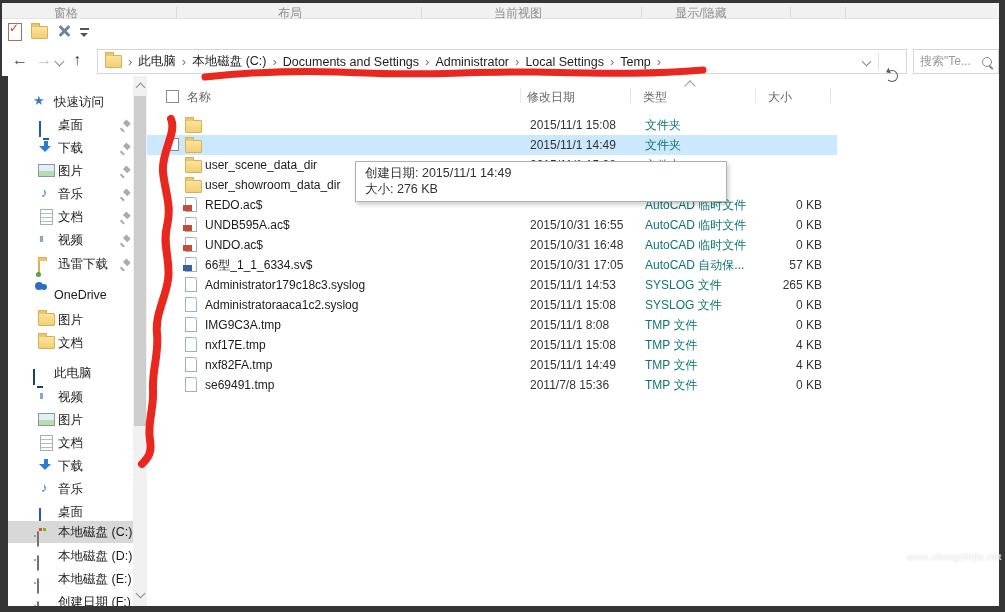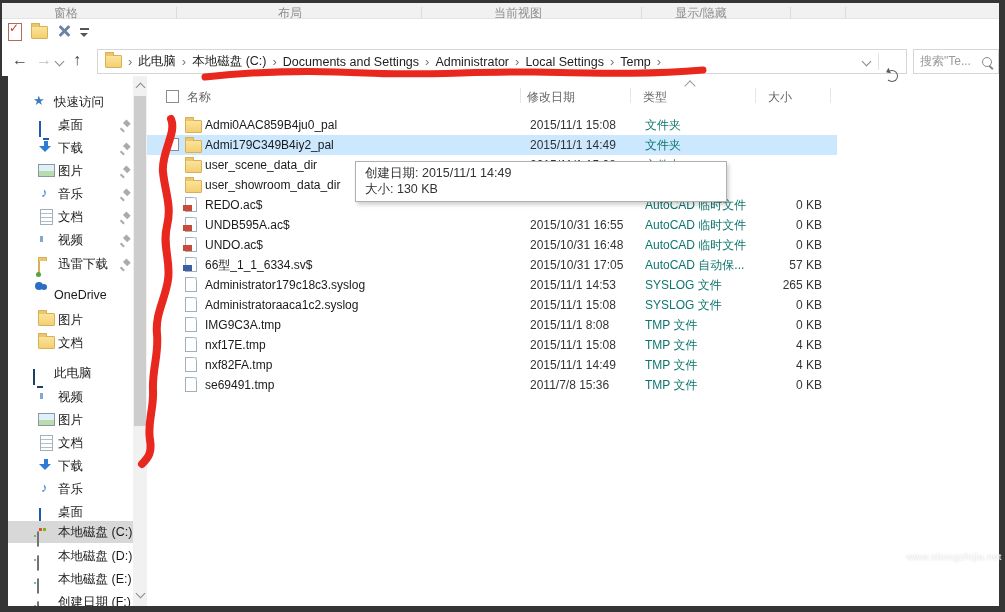--- a/index.html
+++ b/index.html
@@ -263,29 +263,27 @@
 <div class="abs hcell" style="left:643px">类型</div>
 <div class="abs hcell" style="left:768px">大小</div>
 <div class="abs sortup"></div>
 <div class="abs h-sep" style="left:520px"></div>
 <div class="abs h-sep" style="left:630px"></div>
 <div class="abs h-sep" style="left:755px"></div>
 <div class="abs h-sep" style="left:830px"></div>
 
 <div class="row" style="top:115px">
   <span class="fic fold fold-m"></span>
-  <span class="fn">Admi0AAC859B4ju0_pal</span>
   <span class="fd">2015/11/1 15:08</span>
   <span class="ft">文件夹</span>
   <span class="fs"></span>
 </div>
 <div class="row sel" style="top:135px">
   <span class="cb cbx"></span>
   <span class="fic fold fold-m"></span>
-  <span class="fn">Admi179C349B4iy2_pal</span>
   <span class="fd">2015/11/1 14:49</span>
   <span class="ft">文件夹</span>
   <span class="fs"></span>
 </div>
 <div class="row" style="top:155px">
   <span class="fic fold fold-m"></span>
   <span class="fn">user_scene_data_dir</span>
   <span class="fd">2015/11/1 15:08</span>
   <span class="ft">文件夹</span>
   <span class="fs"></span>
@@ -363,21 +361,21 @@
 <div class="row" style="top:375px">
   <span class="fic page"></span>
   <span class="fn">se69491.tmp</span>
   <span class="fd">2011/7/8 15:36</span>
   <span class="ft">TMP 文件</span>
   <span class="fs">0 KB</span>
 </div>
 
 <div class="abs tooltip">
   <div>创建日期: 2015/11/1 14:49</div>
-  <div>大小: 130 KB</div>
+  <div>大小: 276 KB</div>
 </div>
 
 <svg class="abs anno" width="1005" height="612" viewBox="0 0 1005 612">
   <path d="M205 77 C 250 72, 310 70, 365 73 C 425 76, 475 71, 535 72 C 595 73, 645 75, 703 70" stroke="#e8281f" stroke-width="7" fill="none" stroke-linecap="round"></path>
   <path d="M171 119 C 177 133, 161 152, 163 172 C 165 192, 172 206, 167 226 C 162 246, 171 260, 168 280
            C 165 300, 155 314, 157 334 C 159 354, 152 370, 153 390 C 154 410, 147 422, 150 440
            C 152 452, 149 457, 142 464" stroke="#e8281f" stroke-width="8" fill="none" stroke-linecap="round"></path>
 </svg>
 
 <div class="abs frame" style="left:0;top:0;width:1005px;height:3px"></div>

